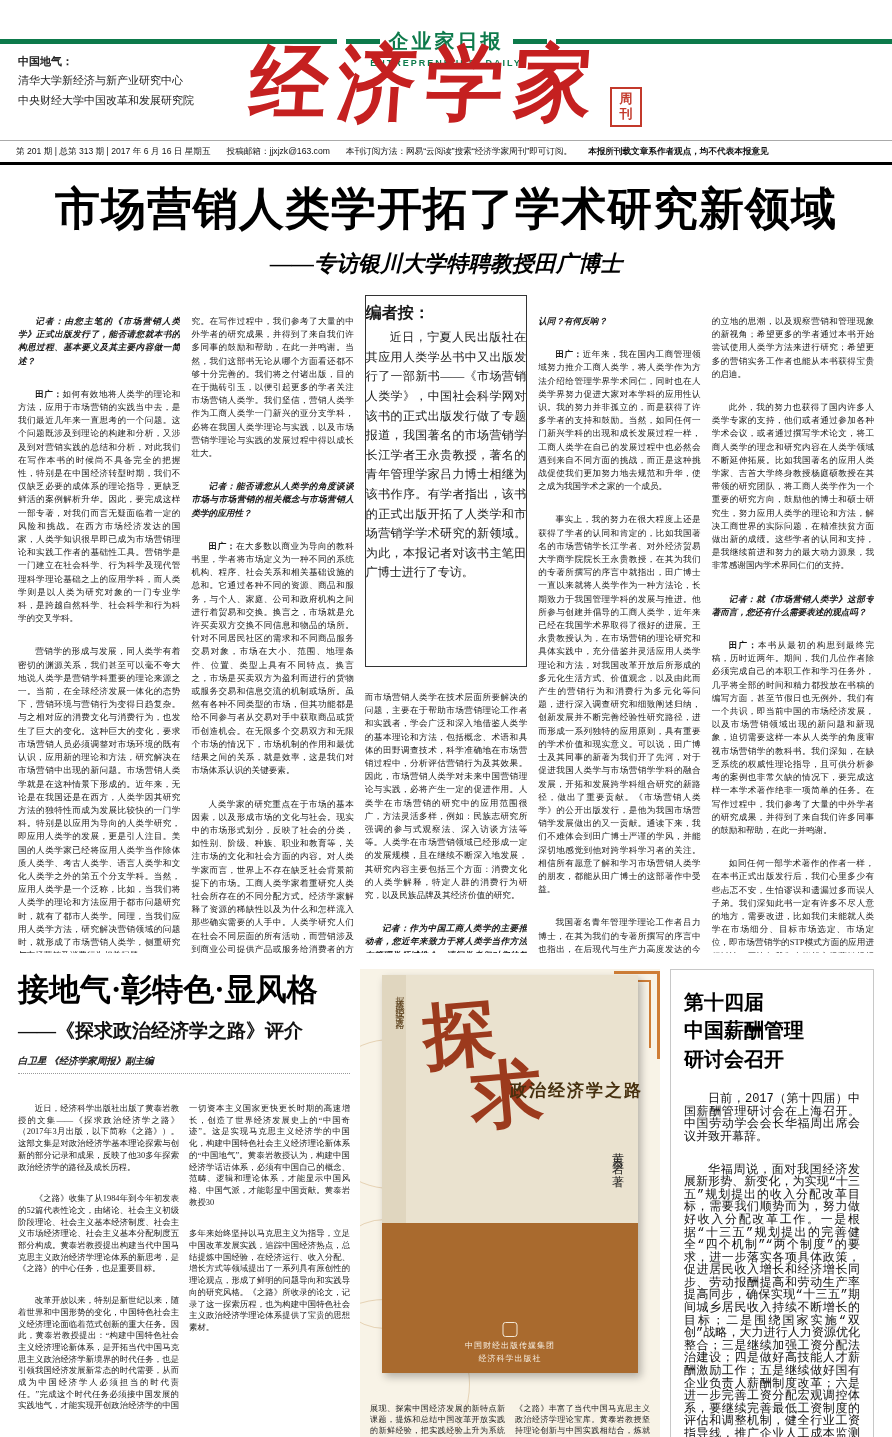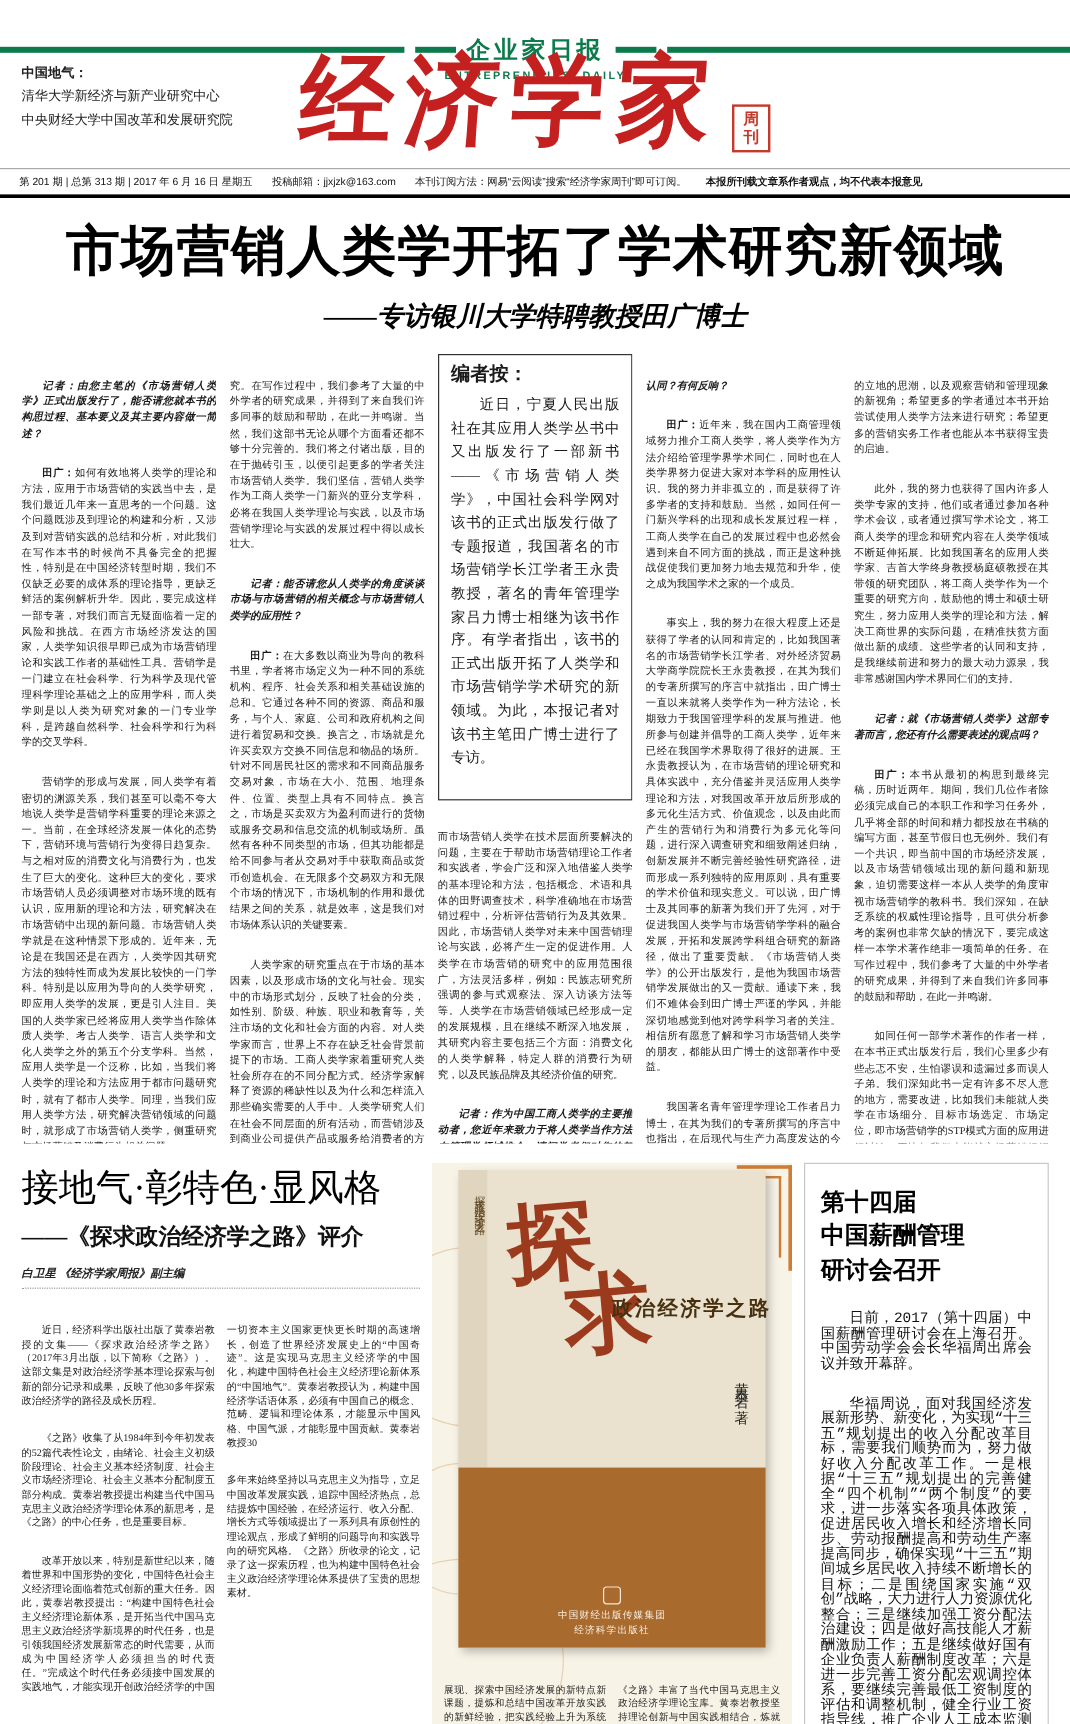--- a/index.html
+++ b/index.html
@@ -43,31 +43,31 @@
   .subhead { font-family:"Liberation Serif", serif; font-weight:700; font-size:22px;
              text-align:center; margin:10px 0 16px; color:#000;font-style:italic; }
   .cols { display:flex; gap:11px; height:658px; overflow:hidden; }
   .col { flex:1; overflow:hidden; text-align:justify; font-size:8.6px; line-height:13.2px;
          font-family:"Liberation Serif", serif; color:#1a1a1a; }
   .para { margin-bottom:2px;margin-top:20px; }
   .t-p, .t-a, .t-q { text-indent:2em; }
   .t-q, .t-qcont { font-weight:700; font-style:italic; }
   .alabel { font-weight:700; }
   .t-sign { text-align:right; font-weight:700; }
-  .editor-note { border:1px solid #333; padding:10px 10px 6px; margin-bottom:24px;
+  .editor-note { border:1px solid #333; padding:10px 0 6px; margin-bottom:24px;
                  height:372px; overflow:hidden; }
   .en-title { font-size:16px; font-weight:700; font-family:"Liberation Serif", serif; margin-bottom:9px; }
   .en-body { font-size:12px; line-height:19.6px; text-indent:2em; text-align:justify;
              font-family:"Liberation Serif", serif; }
 
   
   .bottom { display:flex; gap:10px; padding:16px 18px 0; height:489px; }
 
   .review { width:332px; flex:none; }
-  .rv-title { font-family:"Liberation Serif", serif; font-weight:400; font-size:31px;
+  .rv-title { font-family:"Liberation Serif", serif; font-weight:700; font-size:31px;
               white-space:nowrap; color:#000; }
   .rv-sub { font-family:"Liberation Serif", serif; font-weight:700; font-size:19px; margin:7px 0 6px; }
   .byline { font-size:9.5px; font-style:italic; font-weight:700;
             border-bottom:1px dotted #999; border-top:1px dotted #fff;
             padding:4px 0 5px; margin:4px 0 9px; color:#222; }
   .rcols { display:flex; gap:10px; height:330px; overflow:hidden; }
   .rcol { flex:1; overflow:hidden; text-align:justify; font-size:8.4px; line-height:11.7px;
           font-family:"Liberation Serif", serif; color:#1a1a1a; }
 
   .promo { width:300px; flex:none; position:relative; background:#f8f3e7; overflow:hidden; }

